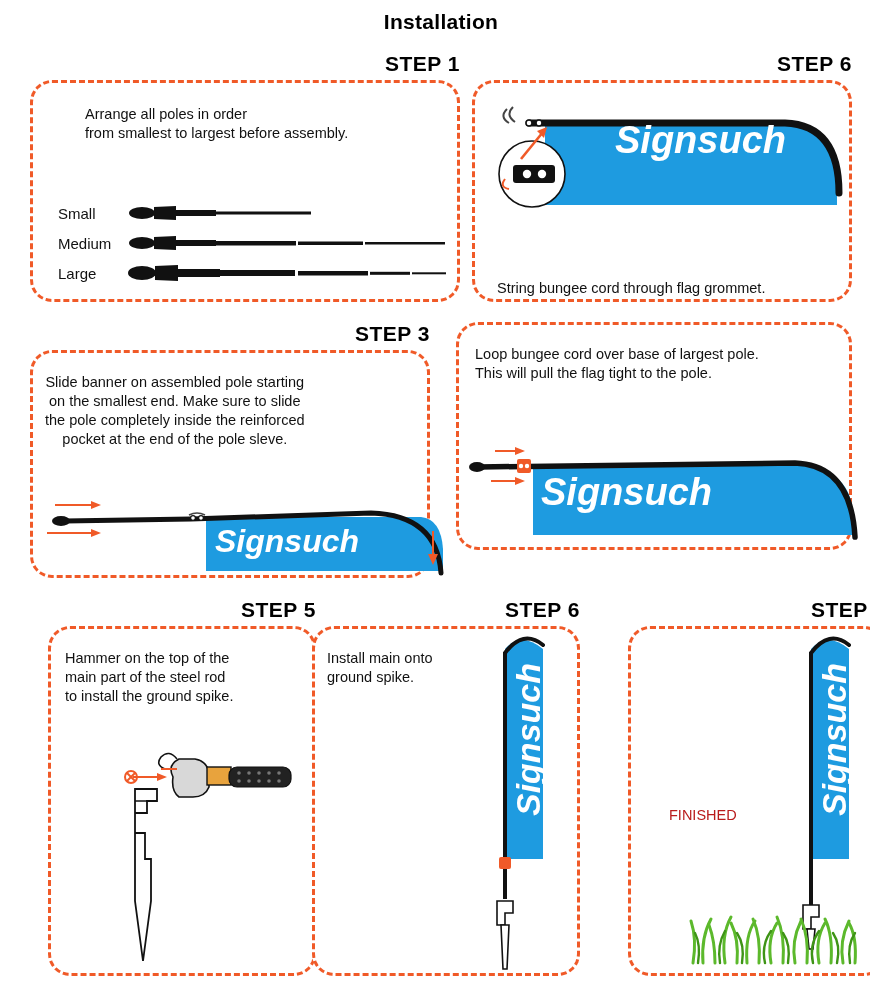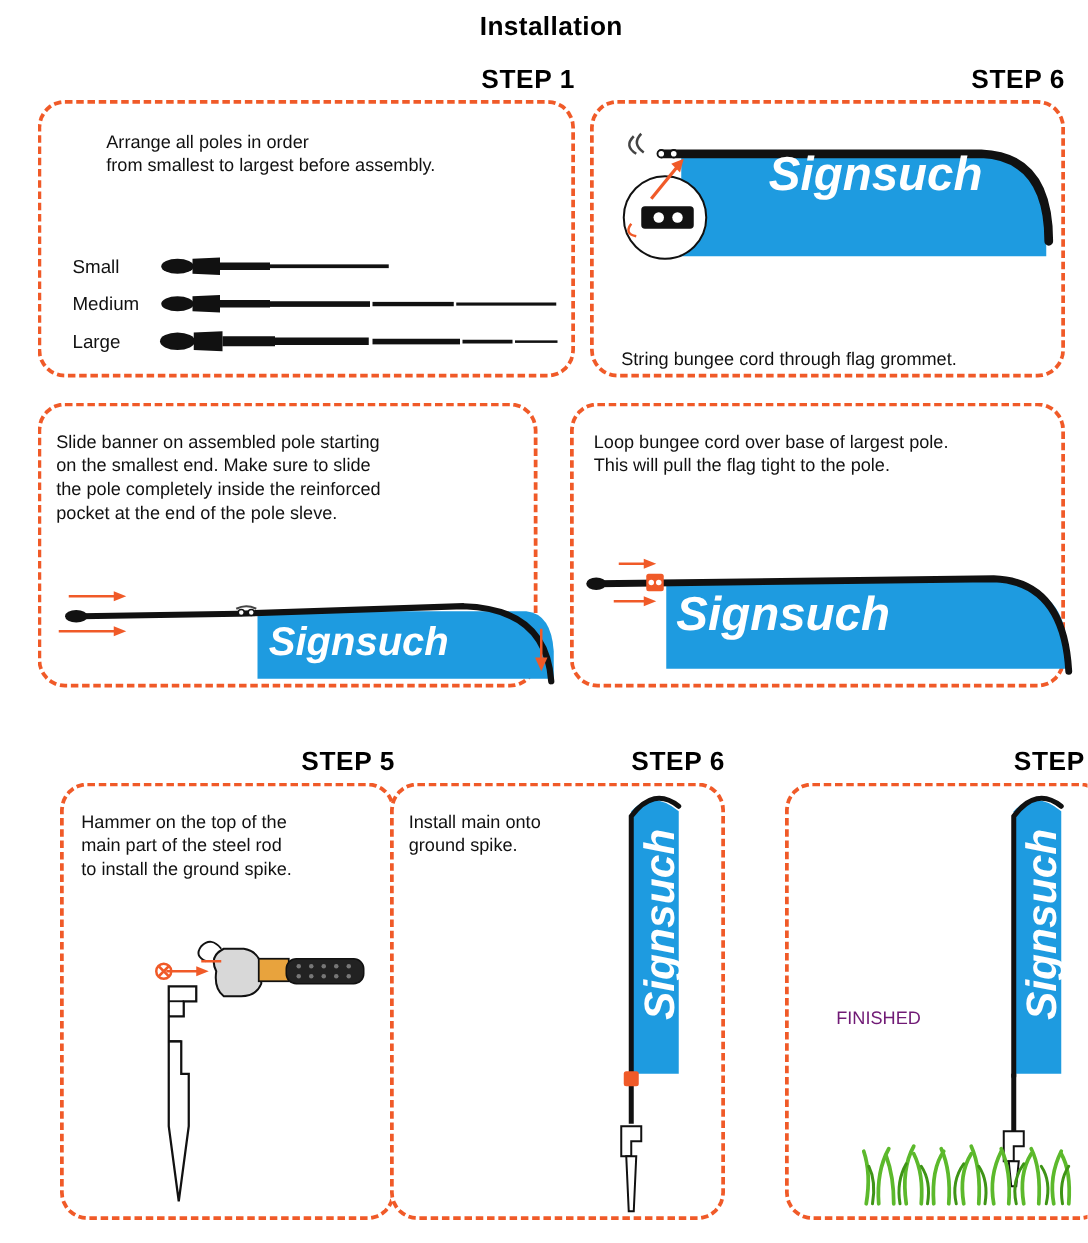--- a/index.html
+++ b/index.html
@@ -58,21 +58,21 @@
     font-style: italic;
     font-weight: bold;
     color: #ffffff;
     writing-mode: vertical-rl;
     transform: rotate(180deg);
     font-family: "Liberation Sans", sans-serif;
   }
   .finished-text {
     position: absolute;
     font-size: 14.5px;
-    color: #701a75;
+    color: #b91c1c;
   }
   .small-label {
     position: absolute;
     font-size: 15px;
     color: #111;
   }
   svg { display: block; overflow: visible; }
 </style>
 </head>
 <body>
@@ -143,21 +143,22 @@
 
       <path d="M36 58 L58 31" stroke="#F05A28" stroke-width="2.6" fill="none"></path>
       <polygon points="62,26 52,30 59,37" fill="#F05A28"></polygon>
     </svg>
     <div class="flag-text" style="position:absolute; left:140px; top:36px; font-size:38px;">Signsuch</div>
     <div class="step-text" style="left:22px; top:160px;margin-top:36px;">String bungee cord through flag grommet.</div>
   </div>
 </div>
 
 <div class="step" style="left:30px; top:322px; width:400px;">
-  <div class="step-box" style="width:400px; height:228px;">
+  <div class="step-label">STEP 3</div>
+  <div class="step-box" style="width:400px; height:228px;text-align:center;">
     <div class="step-text" style="left:12px; top:20px;">Slide banner on assembled pole starting
 on the smallest end. Make sure to slide
 the pole completely inside the reinforced
 pocket at the end of the pole sleve.</div>
     <svg style="position:absolute; left:8px; top:118px;" width="400" height="110" viewBox="0 0 400 110">
       <path d="M165 46 L380 46 Q400 48 402 78 L402 100 L165 100 Z" fill="#1E9BE0"></path>
       <path d="M24 50 L150 48 L330 42 Q396 44 400 102" stroke="#111" stroke-width="5" fill="none" stroke-linecap="round"></path>
       <ellipse cx="20" cy="50" rx="9" ry="5" fill="#111"></ellipse>
       <path d="M148 44 Q156 40 164 44" stroke="#444" stroke-width="1.6" fill="none"></path>
       <circle cx="152" cy="47" r="2.4" fill="#fff" stroke="#111" stroke-width="1.2"></circle>

